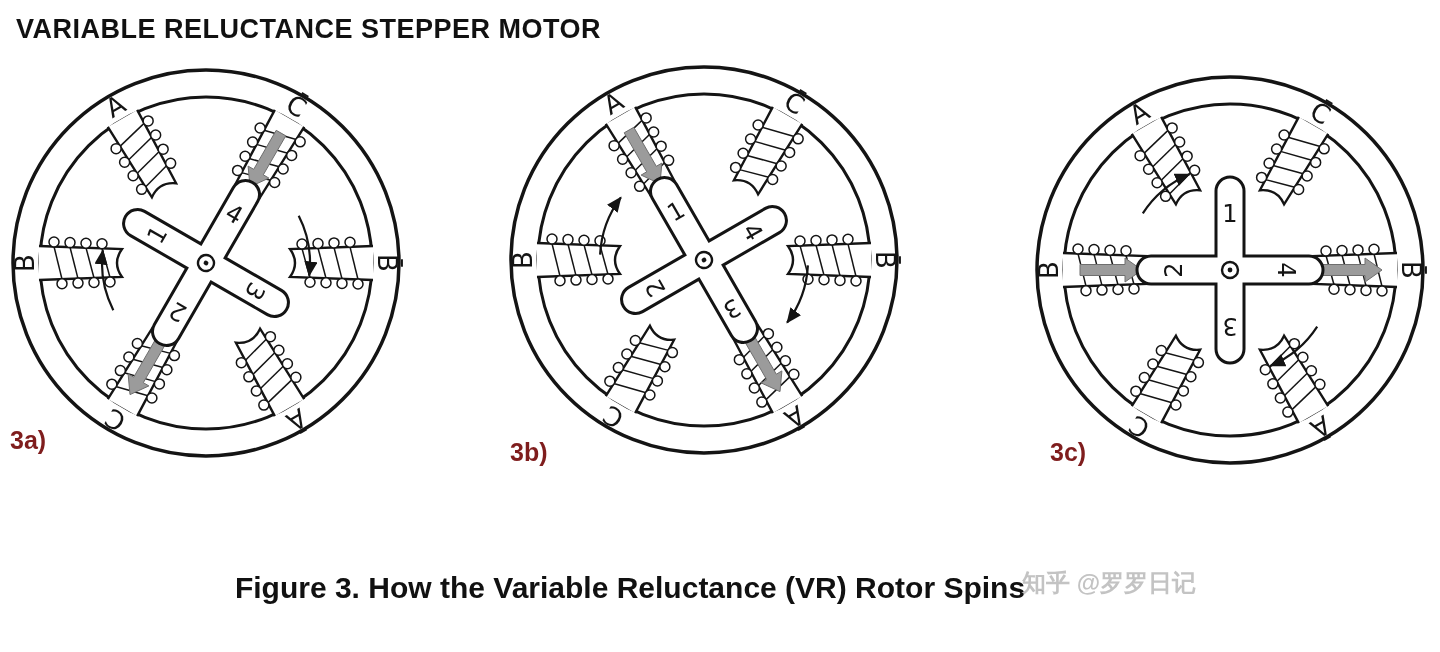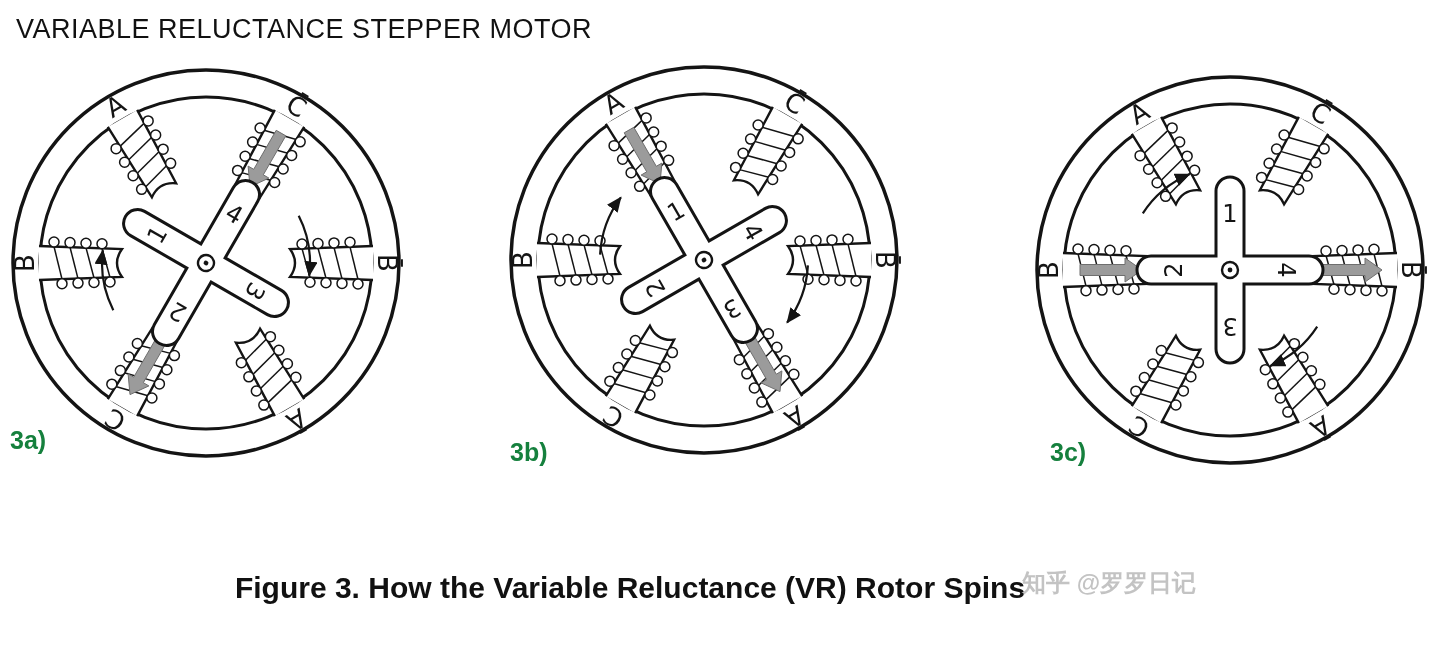--- a/index.html
+++ b/index.html
@@ -1,22 +1,22 @@
 <!DOCTYPE html>
 <html><head>
 <meta charset="utf-8">
 <style>
   *{margin:0;padding:0;box-sizing:border-box}
   html,body{width:1440px;height:652px;background:#ffffff;overflow:hidden}
   body{font-family:"Liberation Sans","DejaVu Sans",sans-serif;position:relative;color:#111}
   .page{position:absolute;inset:0;background:#fff}
-  .title{position:absolute;left:16px;top:14px;font-size:27px;font-weight:normal;letter-spacing:.5px;color:#111}
+  .title{position:absolute;left:16px;top:14px;font-size:27px;font-weight:bold;letter-spacing:.5px;color:#111}
   .motor{position:absolute;width:400px;height:400px}
   .motor-canvas{position:absolute;left:0;top:0;width:400px;height:400px}
-  .motor-label{position:absolute;font-size:25px;font-weight:bold;color:#15803d}
+  .motor-label{position:absolute;font-size:25px;font-weight:bold;color:#7f1d1d}
   .caption{position:absolute;left:0;top:571px;width:1260px;text-align:center;font-size:30px;font-weight:bold;color:#111}
   .watermark{position:absolute;left:1022px;top:567px;font-size:24px;font-weight:bold;color:#c3c3c3;z-index:5;white-space:nowrap}
   svg text{font-family:"DejaVu Sans","Liberation Sans",sans-serif}
 </style>
 </head>
 <body>
 
 <div class="page">
   <div class="title">VARIABLE RELUCTANCE STEPPER MOTOR</div>
 

